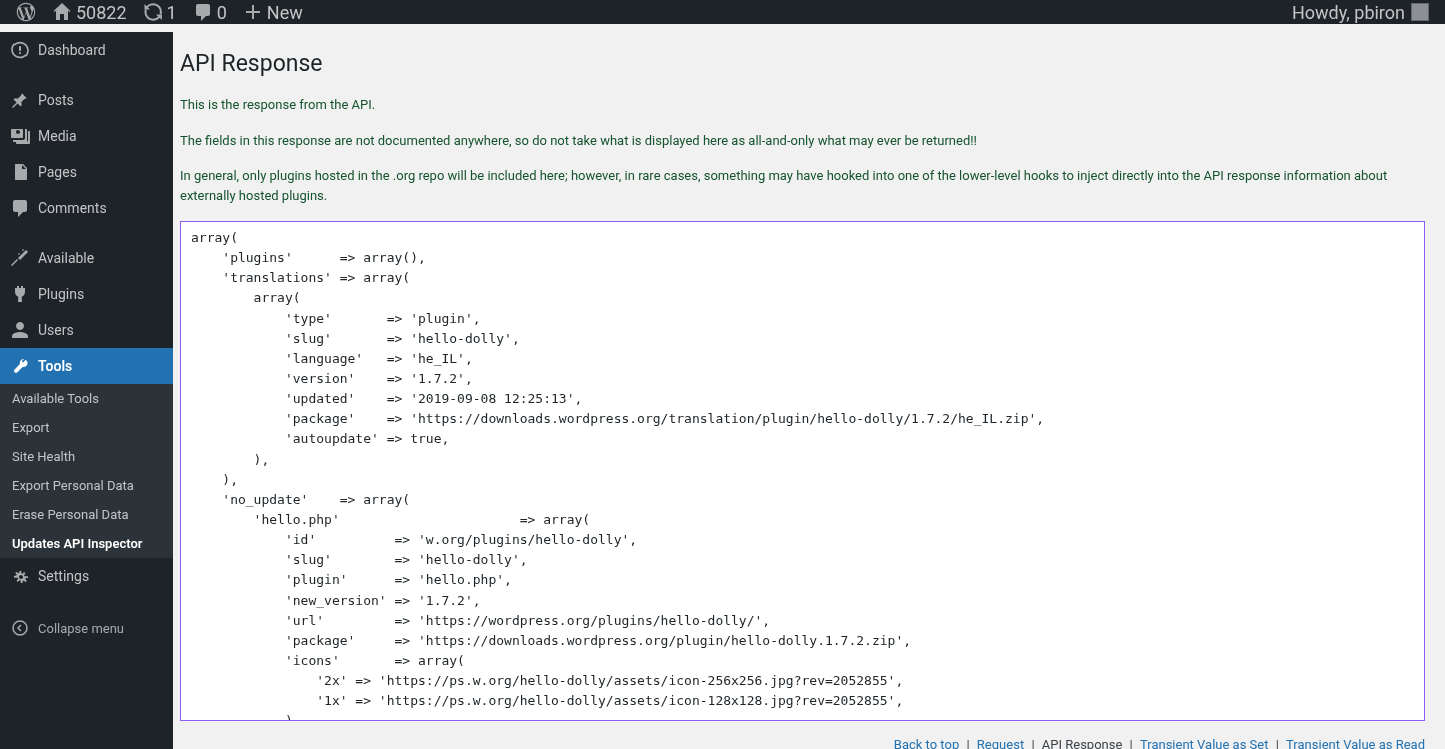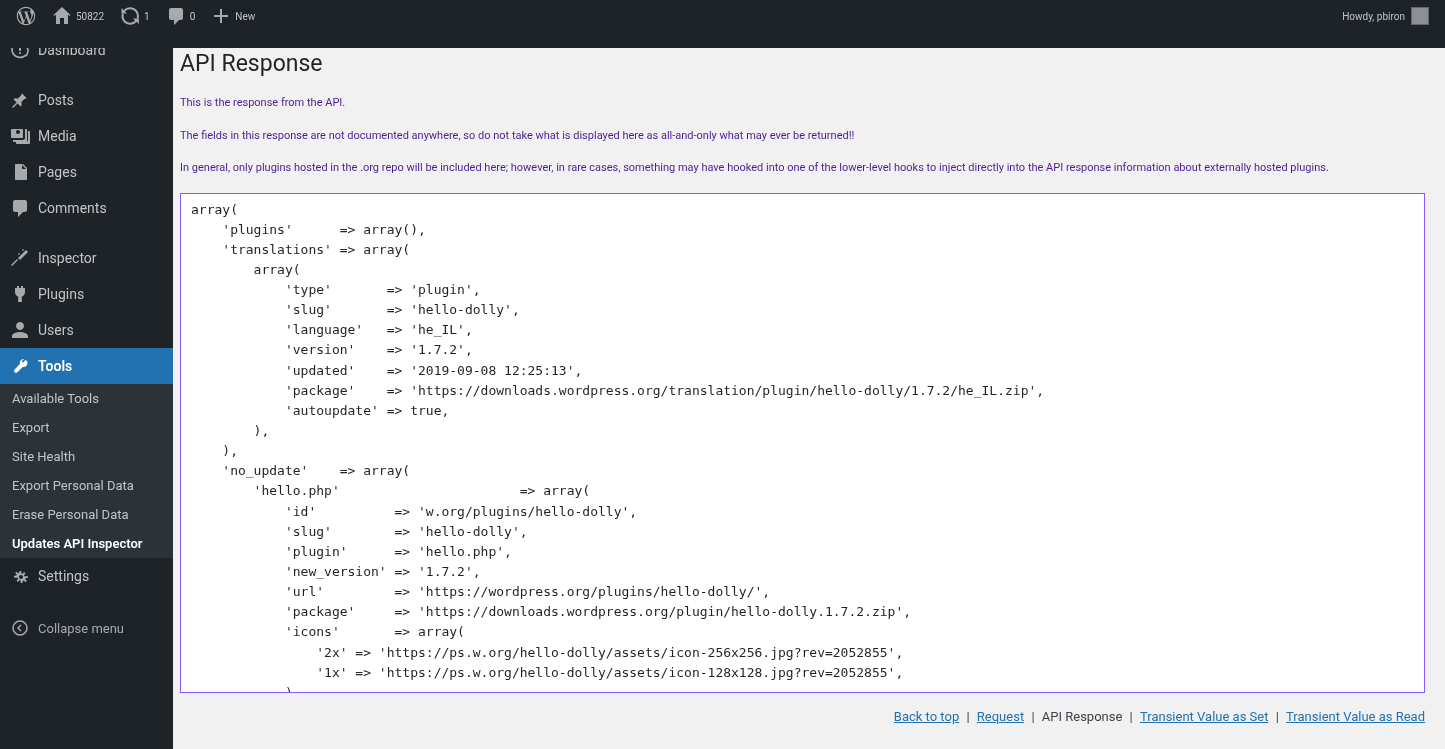--- a/index.html
+++ b/index.html
@@ -1,19 +1,19 @@
 <!DOCTYPE html>
 <html><head>
 <meta charset="utf-8">
 <style>
 * { margin: 0; padding: 0; box-sizing: border-box; }
 body { font-family: -apple-system, BlinkMacSystemFont, "Segoe UI", Roboto, Oxygen-Sans, Ubuntu, Cantarell, "Helvetica Neue", sans-serif; background: #f1f1f1; font-size: 13px; color: #3c434a; }
 
 
-#adminbar { position: fixed; top: 0; left: 0; right: 0; height: 48px; background: #1d2327; color: #c3c4c7; display: flex; align-items: flex-start; padding: 0 8px; z-index: 999; font-size: 10px; }
+#adminbar { position: fixed; top: 0; left: 0; right: 0; height: 24px; background: #1d2327; color: #c3c4c7; display: flex; align-items: center; padding: 0 8px; z-index: 999; font-size: 18px; }
 #adminbar .ab-item { display: inline-flex; align-items: center; padding: 0 8px; height: 32px; color: #c3c4c7; text-decoration: none; }
 #adminbar .ab-item svg { fill: #a7aaad; width: 20px; height: 20px; }
 #adminbar .ab-text { margin-left: 4px; }
 #adminbar .spacer { flex: 1; }
 #adminbar .ab-right { display: flex; align-items: center; }
 #adminbar .avatar { width: 18px; height: 18px; background: #8c8f94; margin-left: 6px; display:inline-block; border:1px solid #646970;}
 
 
 #adminmenu { position: fixed; top: 32px; left: 0; width: 173px; bottom: 0; background: #1d2327; color: #c3c4c7; overflow-y: auto; }
 .menu-item { display: flex; align-items: center; padding: 8px 10px; color: #c3c4c7; font-size: 14px; cursor: pointer; }
@@ -25,21 +25,21 @@
 .menu-separator { height: 14px; }
 .submenu { background: #2c3338; }
 .submenu-item { display: block; padding: 7px 12px; color: #c3c4c7; font-size: 13px; cursor: pointer; }
 .submenu-item.current { color: #fff; font-weight: 600; }
 .collapse-item { display: flex; align-items: center; padding: 10px 10px; color: #a7aaad; font-size: 13px; cursor:pointer;}
 .collapse-item svg { width:20px; height:20px; fill:#a7aaad; margin-right:8px;}
 
 
 #wpbody { margin-left: 160px; margin-top: 32px; padding: 10px 20px 40px 20px; }
 h1 { font-size: 23px; font-weight: 400; color: #1d2327; margin: 8px 0 18px; }
-p { margin: 0 0 16px; font-size: 11px; line-height: 1.5; color: #4c1d95; }
+p { margin: 0 0 16px; font-size: 13px; line-height: 1.5; color: #14532d; }
 .code-box { background: #fff; border: 1px solid #8b5cf6; padding: 6px 10px; font-family: Consolas, Monaco, monospace; font-size: 13px; line-height: 1.55; white-space: pre; overflow-y: scroll; height: 500px; color:#1d2327;}
 .footer-nav { text-align: right; font-size: 13px; margin-top: 16px; color: #3c434a;}
 .footer-nav a { color: #2271b1; text-decoration: underline; }
 .footer-nav .sep { color: #3c434a; margin: 0 4px; }
 .footer-nav .current { color: #3c434a; text-decoration:none; }
 
 
 .code-box::-webkit-scrollbar { width: 16px; }
 .code-box::-webkit-scrollbar-track { background: #f1f1f1; }
 .code-box::-webkit-scrollbar-thumb { background: #c3c4c7; }
@@ -131,21 +131,21 @@
   </div>
     </div>
 
   <div class="menu-separator"></div>
 
   <div class="menu-item-wrap">
       <div class="menu-item">
     <svg viewBox="0 0 20 20">
           <path d="M2 18l6-6-1-1-6 6zm16-14l-2-2-8 8 2 2zM9 7l1-1-1-1-1 1zm4-4l1-1-1-1-1 1z"></path>
         </svg>
-    <span>Inspector</span>
+    <span>Available</span>
   </div>
     </div>
   <div class="menu-item-wrap">
       <div class="menu-item">
     <svg viewBox="0 0 20 20">
           <path d="M13 4V2h-2v2H9V2H7v2H5v4c0 2.2 1.4 4 3.3 4.7L8 18h4l-.3-5.3C13.6 12 15 10.2 15 8V4z"></path>
         </svg>
     <span>Plugins</span>
   </div>
     </div>

